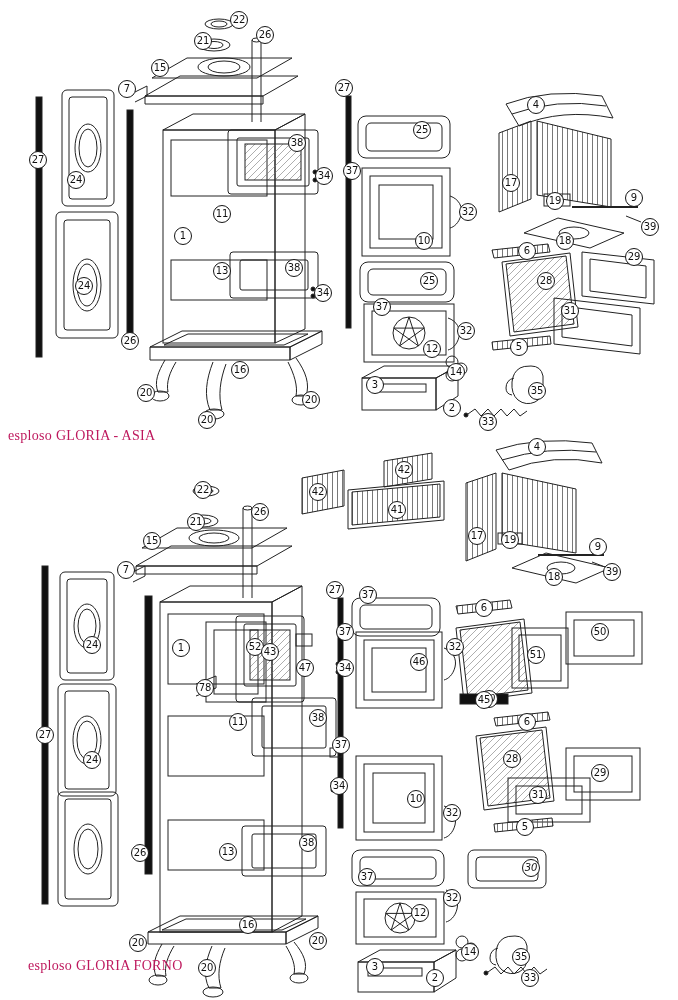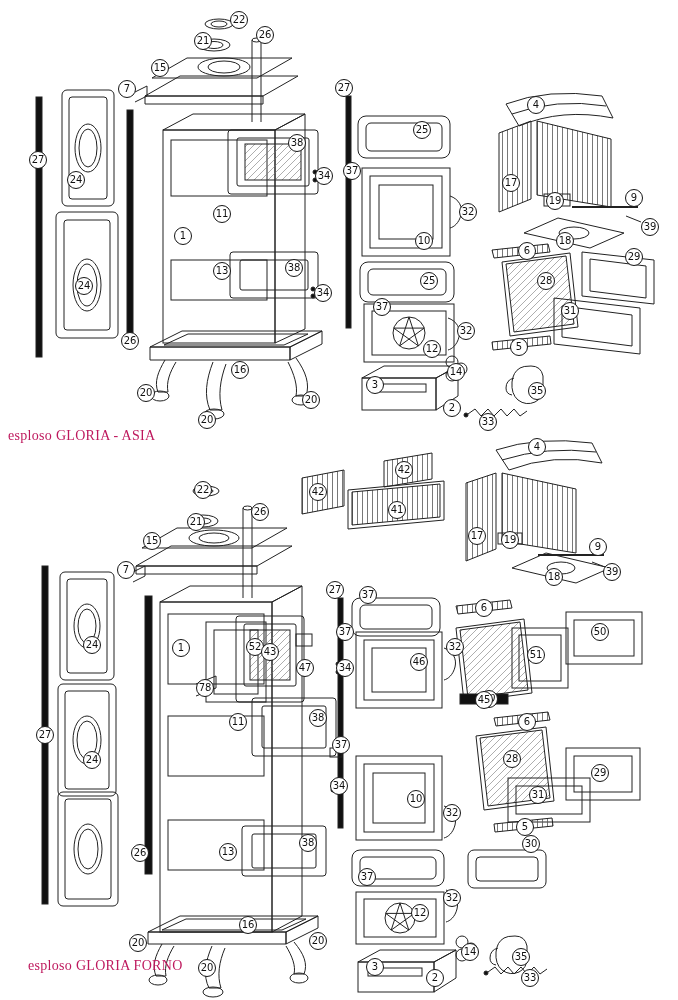--- a/index.html
+++ b/index.html
@@ -453,21 +453,21 @@
       <div class="balloon" style="left: 512px; top: 759px;">28</div>
       <div class="balloon" style="left: 600px; top: 773px;">29</div>
       <div class="balloon" style="left: 339px; top: 786px;">34</div>
       <div class="balloon" style="left: 538px; top: 795px;">31</div>
       <div class="balloon" style="left: 416px; top: 799px;">10</div>
       <div class="balloon" style="left: 452px; top: 813px;">32</div>
       <div class="balloon" style="left: 525px; top: 827px;">5</div>
       <div class="balloon" style="left: 228px; top: 852px;">13</div>
       <div class="balloon" style="left: 308px; top: 843px;">38</div>
       <div class="balloon" style="left: 140px; top: 853px;">26</div>
-      <div class="balloon" style="left: 531px; top: 844px;">30</div>
+      <div class="balloon" style="left: 531px; top: 868px; font-style: italic;">30</div>
       <div class="balloon" style="left: 367px; top: 877px;">37</div>
       <div class="balloon" style="left: 452px; top: 898px;">32</div>
       <div class="balloon" style="left: 420px; top: 913px;">12</div>
       <div class="balloon" style="left: 248px; top: 925px;">16</div>
       <div class="balloon" style="left: 138px; top: 943px;">20</div>
       <div class="balloon" style="left: 318px; top: 941px;">20</div>
       <div class="balloon" style="left: 470px; top: 952px;">14</div>
       <div class="balloon" style="left: 521px; top: 957px;">35</div>
       <div class="balloon" style="left: 375px; top: 967px;">3</div>
       <div class="balloon" style="left: 207px; top: 968px;">20</div>

